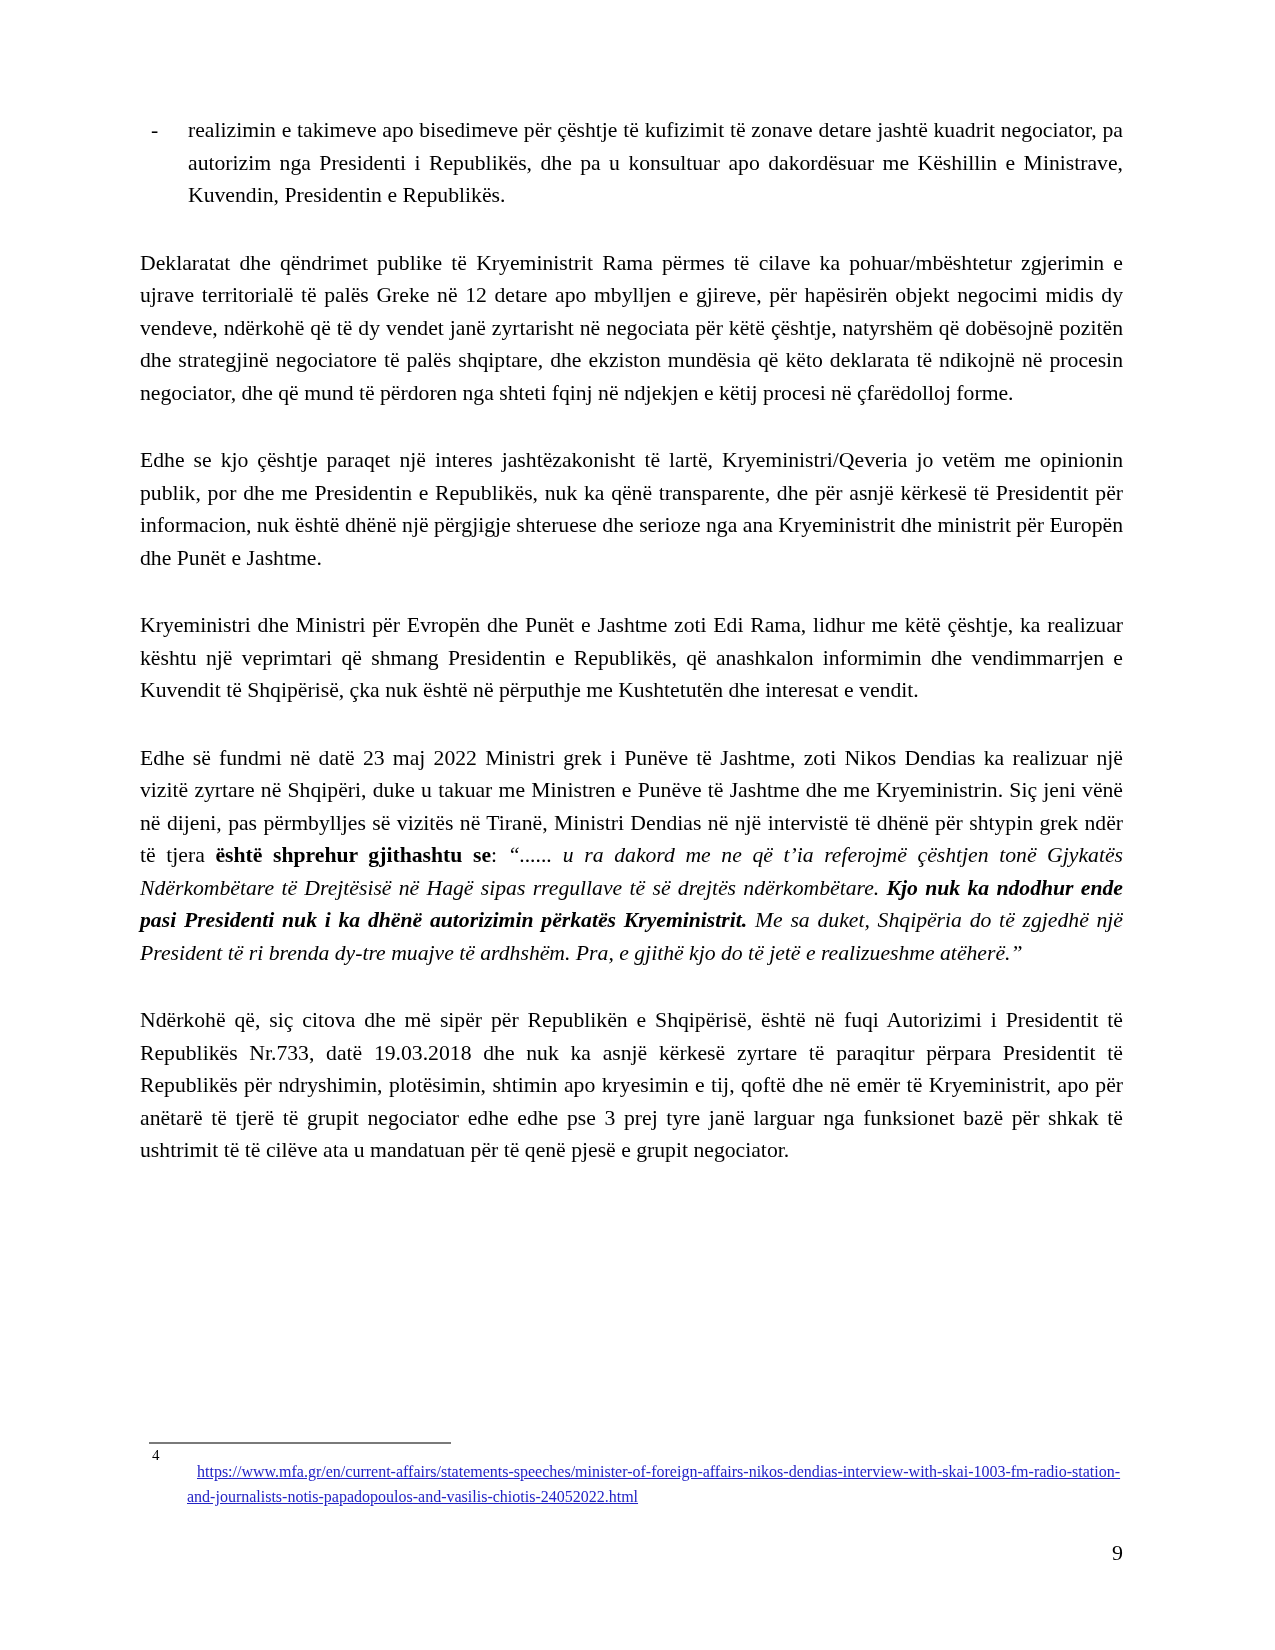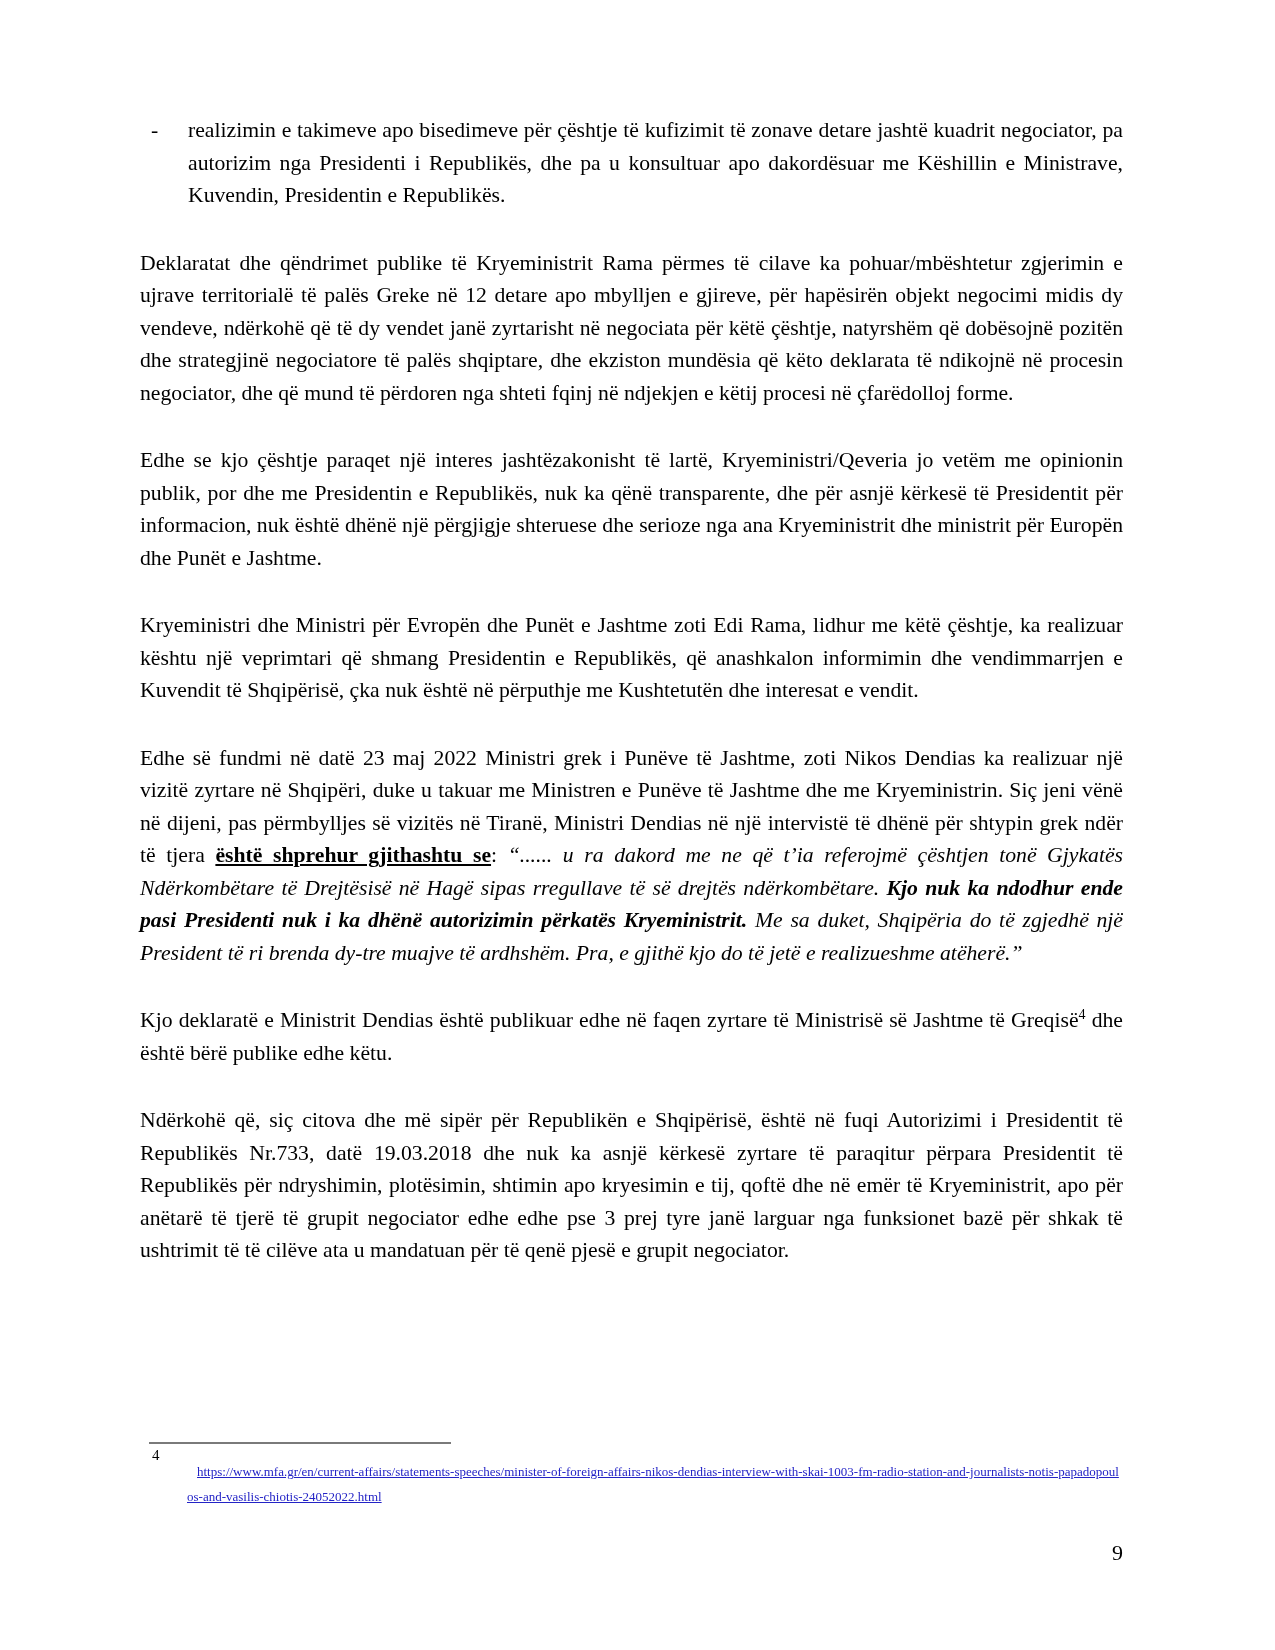--- a/index.html
+++ b/index.html
@@ -15,47 +15,46 @@
   .content{
     position:absolute;
     left:140px;top:114px;width:983px;
     font-size:21.7px;
     line-height:32.5px;
   }
   .para{text-align:justify;margin:0 0 35px 0;}
   .bullet{display:flex;}
   .bullet-marker{flex:0 0 48px;padding-left:11px;box-sizing:border-box;}
   .bullet-body{flex:1;text-align:justify;}
-  .run-bu{font-weight:bold;text-decoration:underline;}
+  .run-bu{font-weight:bold;}
   .run-i{font-style:italic;}
   .run-bi{font-weight:bold;font-style:italic;}
   .run-sup{font-size:14px;vertical-align:super;line-height:0;}
   .footnote-area{position:absolute;left:140px;top:1442px;width:983px;}
   .footnote-sep{width:302px;height:2px;background:#7a7a7a;margin-left:9px;}
   .footnote-row{position:relative;margin-top:15px;}
   .fn-number{position:absolute;left:12px;top:-4px;font-size:15px;}
-  .fn-text{margin-left:47px;text-indent:10px;font-size:13px;line-height:25px;word-break:break-all;text-align:justify;}
+  .fn-text{margin-left:47px;text-indent:10px;font-size:16px;line-height:25px;word-break:break-all;text-align:justify;}
   .fn-link{color:#2323c6;text-decoration:underline;cursor:pointer;}
   .page-number{position:absolute;right:152px;top:1540px;font-size:22px;}
 </style>
 </head>
 <body>
 
 <div class="page">
 
   <div class="content">
       <div class="para bullet">
         <span class="bullet-marker">-</span>
         <span class="bullet-body"><span>realizimin e takimeve apo bisedimeve për çështje të kufizimit të zonave detare jashtë kuadrit negociator, pa autorizim nga Presidenti i Republikës, dhe pa u konsultuar apo dakordësuar me Këshillin e Ministrave, Kuvendin, Presidentin e Republikës.</span></span>
       </div>
       <div class="para"><span>Deklaratat dhe qëndrimet publike të Kryeministrit Rama përmes të cilave ka pohuar/mbështetur zgjerimin e ujrave territorialë të palës Greke në 12 detare apo mbylljen e gjireve, për hapësirën objekt negocimi midis dy vendeve, ndërkohë që të dy vendet janë zyrtarisht në negociata për këtë çështje, natyrshëm që dobësojnë pozitën dhe strategjinë negociatore të palës shqiptare, dhe ekziston mundësia që këto deklarata të ndikojnë në procesin negociator, dhe që mund të përdoren nga shteti fqinj në ndjekjen e këtij procesi në çfarëdolloj forme.</span></div>
       <div class="para"><span>Edhe se kjo çështje paraqet një interes jashtëzakonisht të lartë, Kryeministri/Qeveria jo vetëm me opinionin publik, por dhe me Presidentin e Republikës, nuk ka qënë transparente, dhe për asnjë kërkesë të Presidentit për informacion, nuk është dhënë një përgjigje shteruese dhe serioze nga ana Kryeministrit dhe ministrit për Europën dhe Punët e Jashtme.</span></div>
       <div class="para"><span>Kryeministri dhe Ministri për Evropën dhe Punët e Jashtme zoti Edi Rama, lidhur me këtë çështje, ka realizuar kështu një veprimtari që shmang Presidentin e Republikës, që anashkalon informimin dhe vendimmarrjen e Kuvendit të Shqipërisë, çka nuk është në përputhje me Kushtetutën dhe interesat e vendit.</span></div>
       <div class="para"><span>Edhe së fundmi në datë 23 maj 2022 Ministri grek i Punëve të Jashtme, zoti Nikos Dendias ka realizuar një vizitë zyrtare në Shqipëri, duke u takuar me Ministren e Punëve të Jashtme dhe me Kryeministrin. Siç jeni vënë në dijeni, pas përmbylljes së vizitës në Tiranë, Ministri Dendias në një intervistë të dhënë për shtypin grek ndër të tjera </span><span class="run-bu">është shprehur gjithashtu se</span><span>: </span><span class="run-i">“...... u ra dakord me ne që t’ia referojmë çështjen tonë Gjykatës Ndërkombëtare të Drejtësisë në Hagë sipas rregullave të së drejtës ndërkombëtare. </span><span class="run-bi">Kjo nuk ka ndodhur ende pasi Presidenti nuk i ka dhënë autorizimin përkatës Kryeministrit.</span><span class="run-i"> Me sa duket, Shqipëria do të zgjedhë një President të ri brenda dy-tre muajve të ardhshëm. Pra, e gjithë kjo do të jetë e realizueshme atëherë.”</span></div>
-      <div class="para"><span>Kjo deklaratë e Ministrit Dendias është publikuar edhe në faqen zyrtare të Ministrisë së Jashtme të Greqisë</span><span class="run-sup">4</span><span> dhe është bërë publike edhe këtu.</span></div>
       <div class="para"><span>Ndërkohë që, siç citova dhe më sipër për Republikën e Shqipërisë, është në fuqi Autorizimi i Presidentit të Republikës Nr.733, datë 19.03.2018 dhe nuk ka asnjë kërkesë zyrtare të paraqitur përpara Presidentit të Republikës për ndryshimin, plotësimin, shtimin apo kryesimin e tij, qoftë dhe në emër të Kryeministrit, apo për anëtarë të tjerë të grupit negociator edhe edhe pse 3 prej tyre janë larguar nga funksionet bazë për shkak të ushtrimit të të cilëve ata u mandatuan për të qenë pjesë e grupit negociator.</span></div>
     </div>
 
   <div class="footnote-area">
     <div class="footnote-sep"></div>
     <div class="footnote-row">
       <span class="fn-number run-sup" style="vertical-align:baseline;">4</span>
       <div class="fn-text">
         <a class="fn-link">https://www.mfa.gr/en/current-affairs/statements-speeches/minister-of-foreign-affairs-nikos-dendias-interview-with-skai-1003-fm-radio-station-and-journalists-notis-papadopoulos-and-vasilis-chiotis-24052022.html</a>
       </div>

